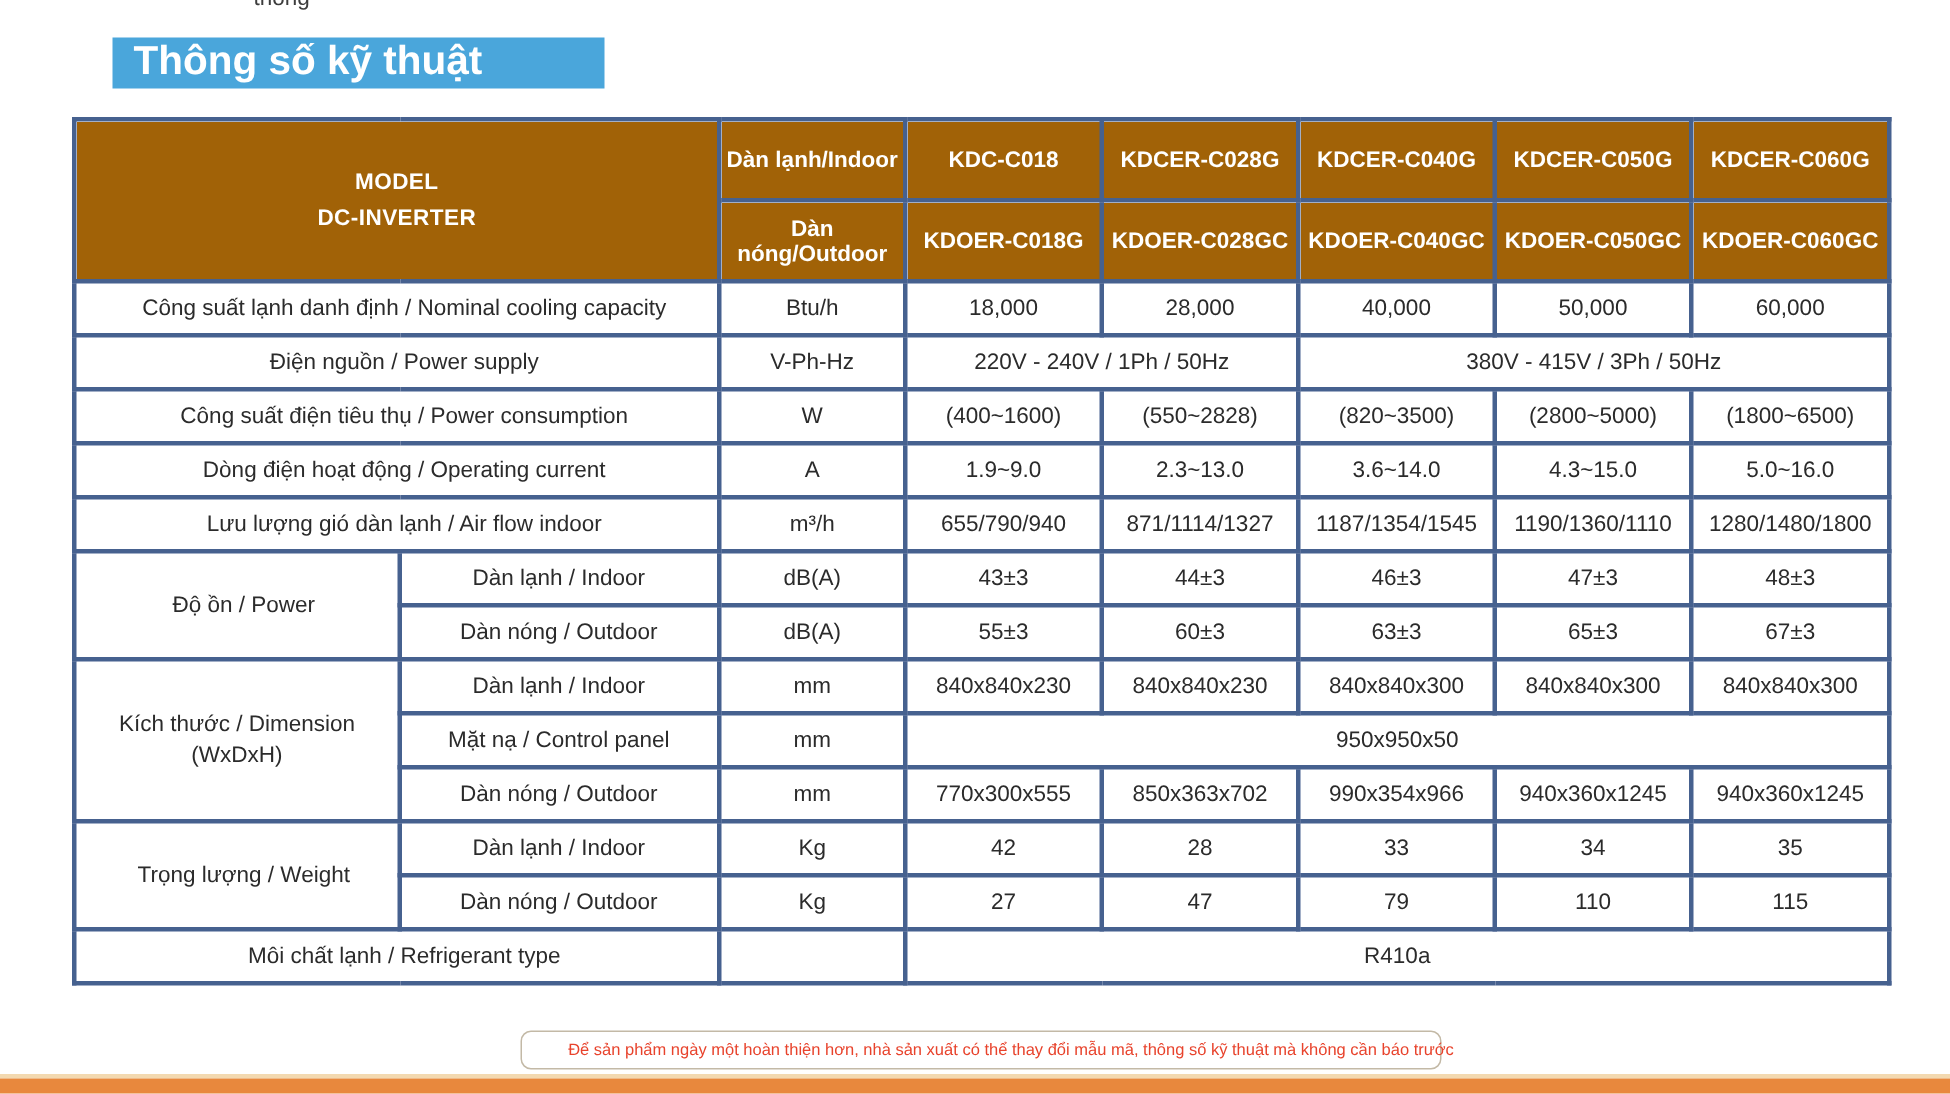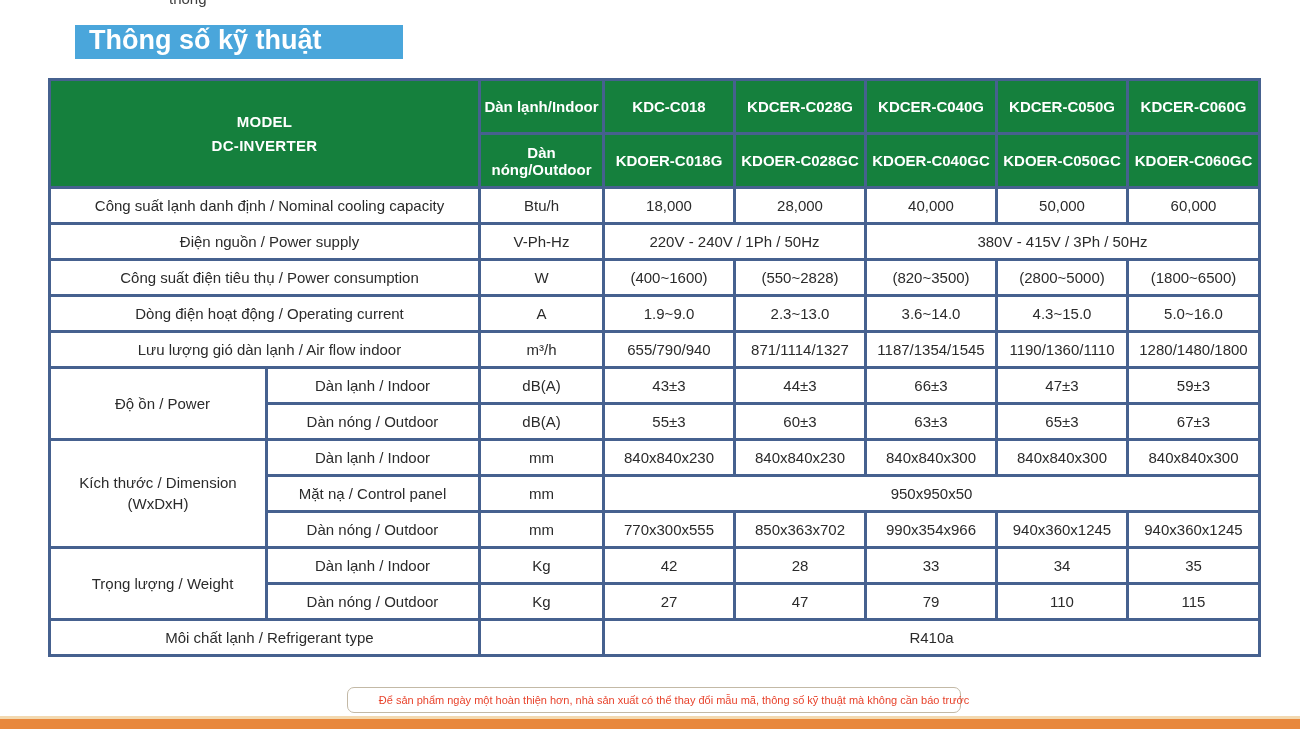--- a/index.html
+++ b/index.html
@@ -30,21 +30,21 @@
   table.spec{
     position:absolute;left:48px;top:78px;width:1210px;
     border-collapse:collapse;table-layout:fixed;
     border:3px solid #46618f;
   }
   table.spec th,table.spec td{
     border:3px solid #46618f;
     text-align:center;vertical-align:middle;
     font-size:15px;overflow:hidden;
   }
-  table.spec th{background:#15803d;color:#ffffff;font-weight:bold;height:49px;}
+  table.spec th{background:#a16207;color:#ffffff;font-weight:bold;height:49px;}
   table.spec td{height:31px;background:#ffffff;}
   th.model-cell{font-size:16px;letter-spacing:.3px;line-height:1.55;}
   th.sub-h{font-size:12.5px;}
   th.model-h{font-size:13.5px;}
   td.lbl{text-align:left;padding-left:11px;}
   td.sublbl{text-align:left;padding-left:0;}
   td.grp{text-align:left;padding-left:10px;}
   td.grp-center{text-align:center;line-height:1.35;}
   
   .note{
@@ -152,23 +152,23 @@
     <td>1190/1360/1110</td>
     <td>1280/1480/1800</td>
   </tr>
 
   <tr>
     <td class="grp" rowspan="2">Độ ồn / Power</td>
     <td class="sublbl">Dàn lạnh / Indoor</td>
     <td>dB(A)</td>
     <td>43±3</td>
     <td>44±3</td>
-    <td>66±3</td>
+    <td>46±3</td>
     <td>47±3</td>
-    <td>59±3</td>
+    <td>48±3</td>
   </tr>
 
   <tr>
     <td class="sublbl">Dàn nóng / Outdoor</td>
     <td>dB(A)</td>
     <td>55±3</td>
     <td>60±3</td>
     <td>63±3</td>
     <td>65±3</td>
     <td>67±3</td>

